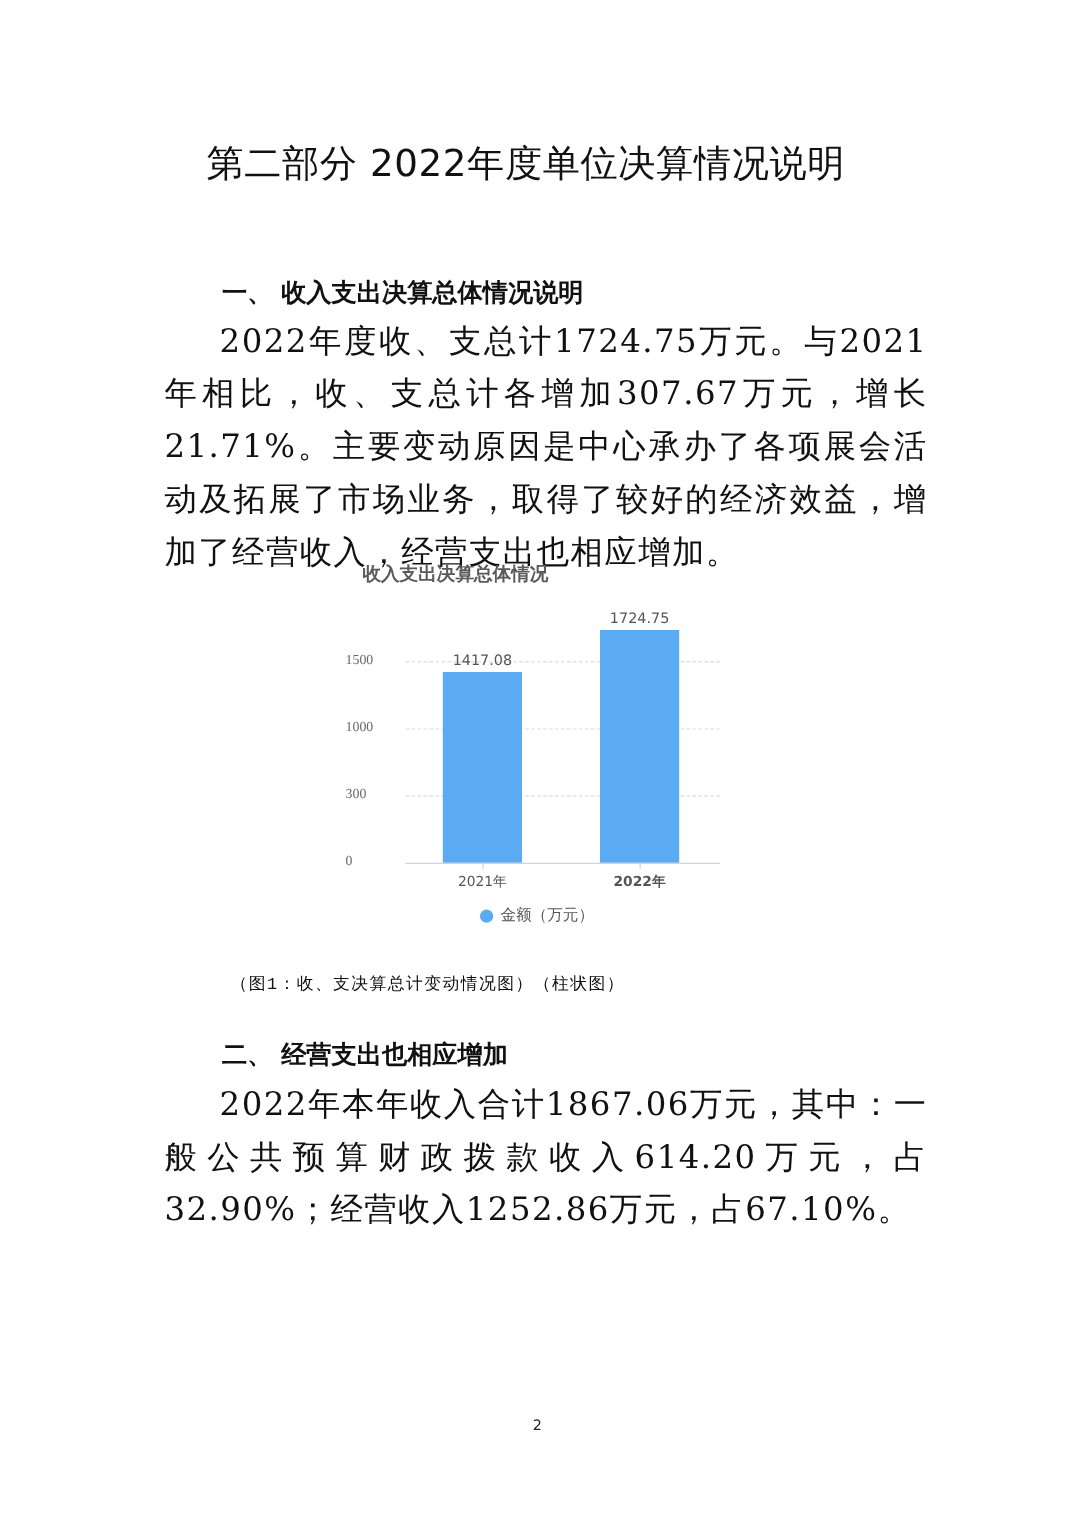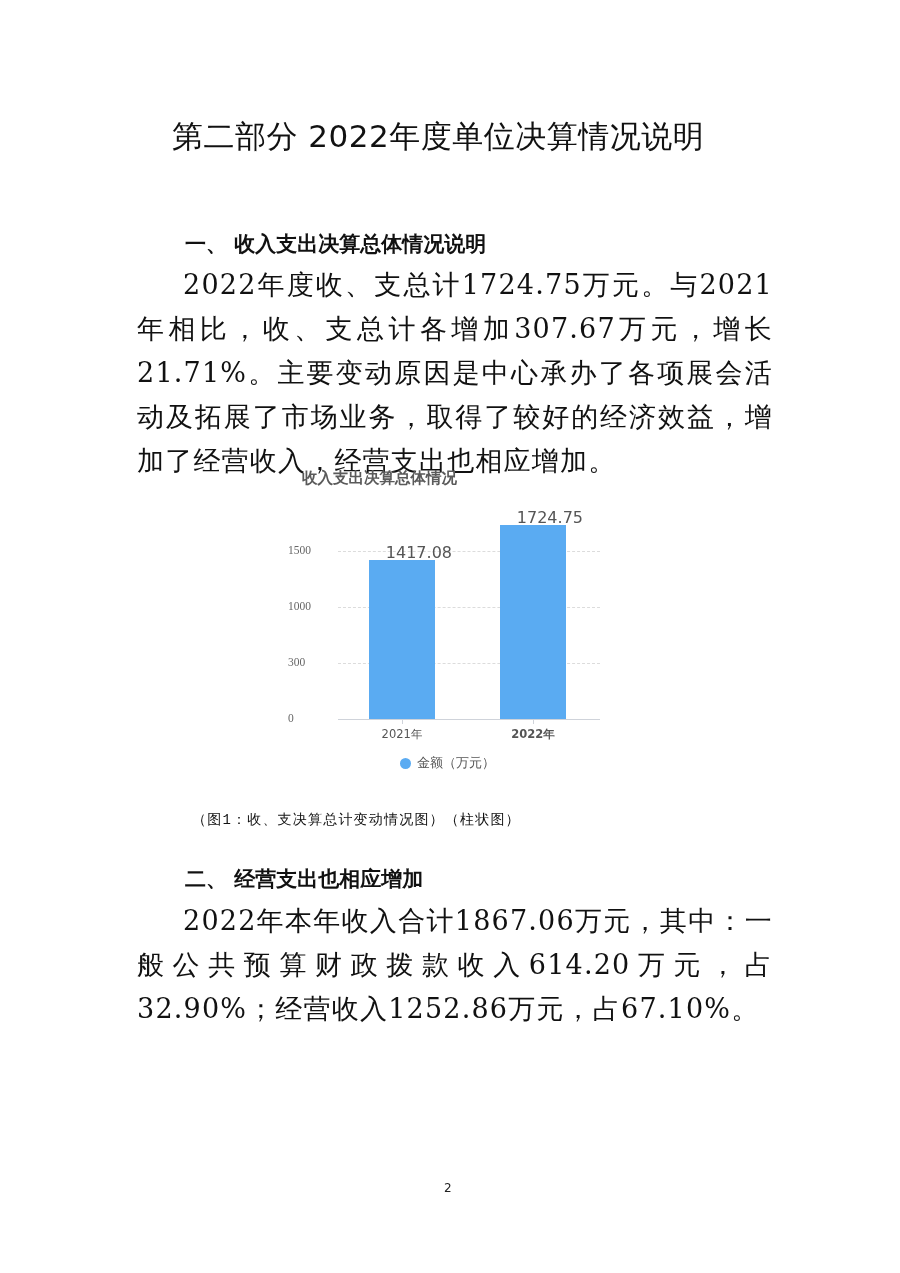--- a/index.html
+++ b/index.html
@@ -17,22 +17,22 @@
 
   
   .chart { left: 280px; top: 460px; width: 340px; height: 320px; }
   .chart-title { position: absolute; left: 22px; top: 8px; font-family: "DejaVu Sans", "Liberation Sans", sans-serif;
                  font-size: 15.5px; font-weight: bold; color: #5a5a5a; white-space: nowrap; }
   .ytick { position: absolute; width: 40px; text-align: left; font-family: Liberation Serif, serif;
            font-size: 11.5px; color: #666; }
   .grid { position: absolute; left: 58px; width: 262px; height: 0; border-top: 1px dashed #dcdcdc; }
   .axis { position: absolute; left: 58px; width: 262px; height: 0; border-top: 1px solid #cfd3da; }
   .bar { position: absolute; width: 66px; }
-  .bar-label { position: absolute; width: 100px; text-align: right; font-family: "DejaVu Sans", "Liberation Sans", sans-serif;
-               font-size: 16px; color: #555; }
+  .bar-label { position: absolute; width: 100px; text-align: center; font-family: "DejaVu Sans", "Liberation Sans", sans-serif;
+               font-size: 12px; color: #555; }
   .xtick { position: absolute; width: 100px; text-align: center; font-family: "DejaVu Sans", "Liberation Sans", sans-serif;
            font-size: 11.5px; color: #555; }
   .tickmark { position: absolute; width: 1px; height: 5px; background: #cfd3da; }
   .legend { position: absolute; left: 120px; top: 294px; display: flex; align-items: center; gap: 6px;
             font-family: "DejaVu Sans", "Liberation Sans", sans-serif; font-size: 13px; color: #555; white-space: nowrap; }
   .legend-dot { width: 11px; height: 11px; border-radius: 50%; display: inline-block; }
 </style>
 </head>
 <body>
 

